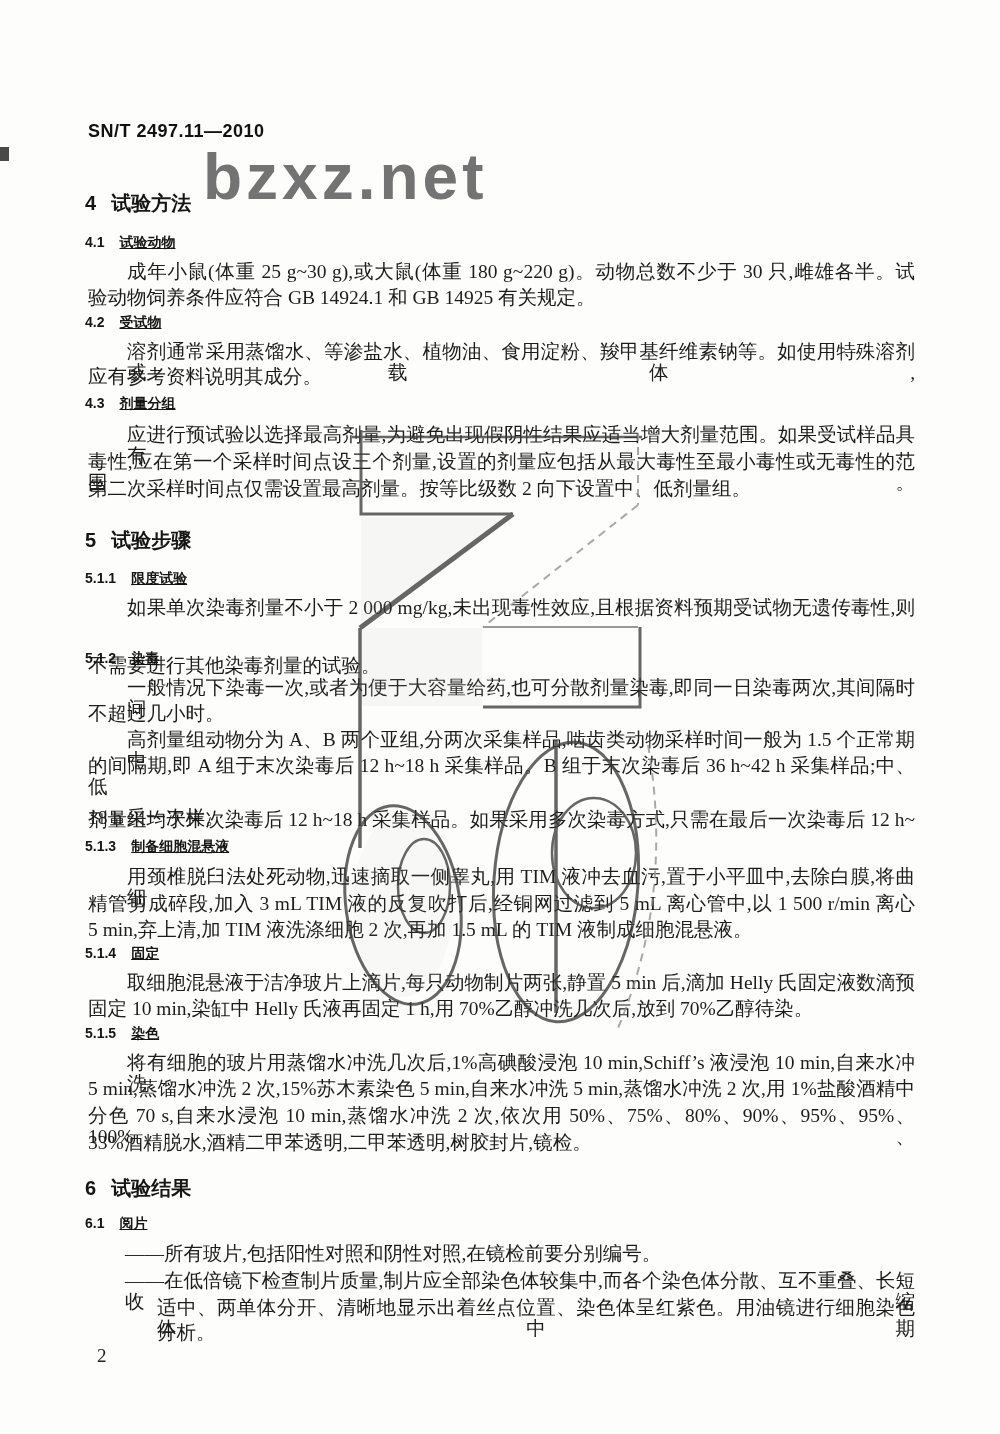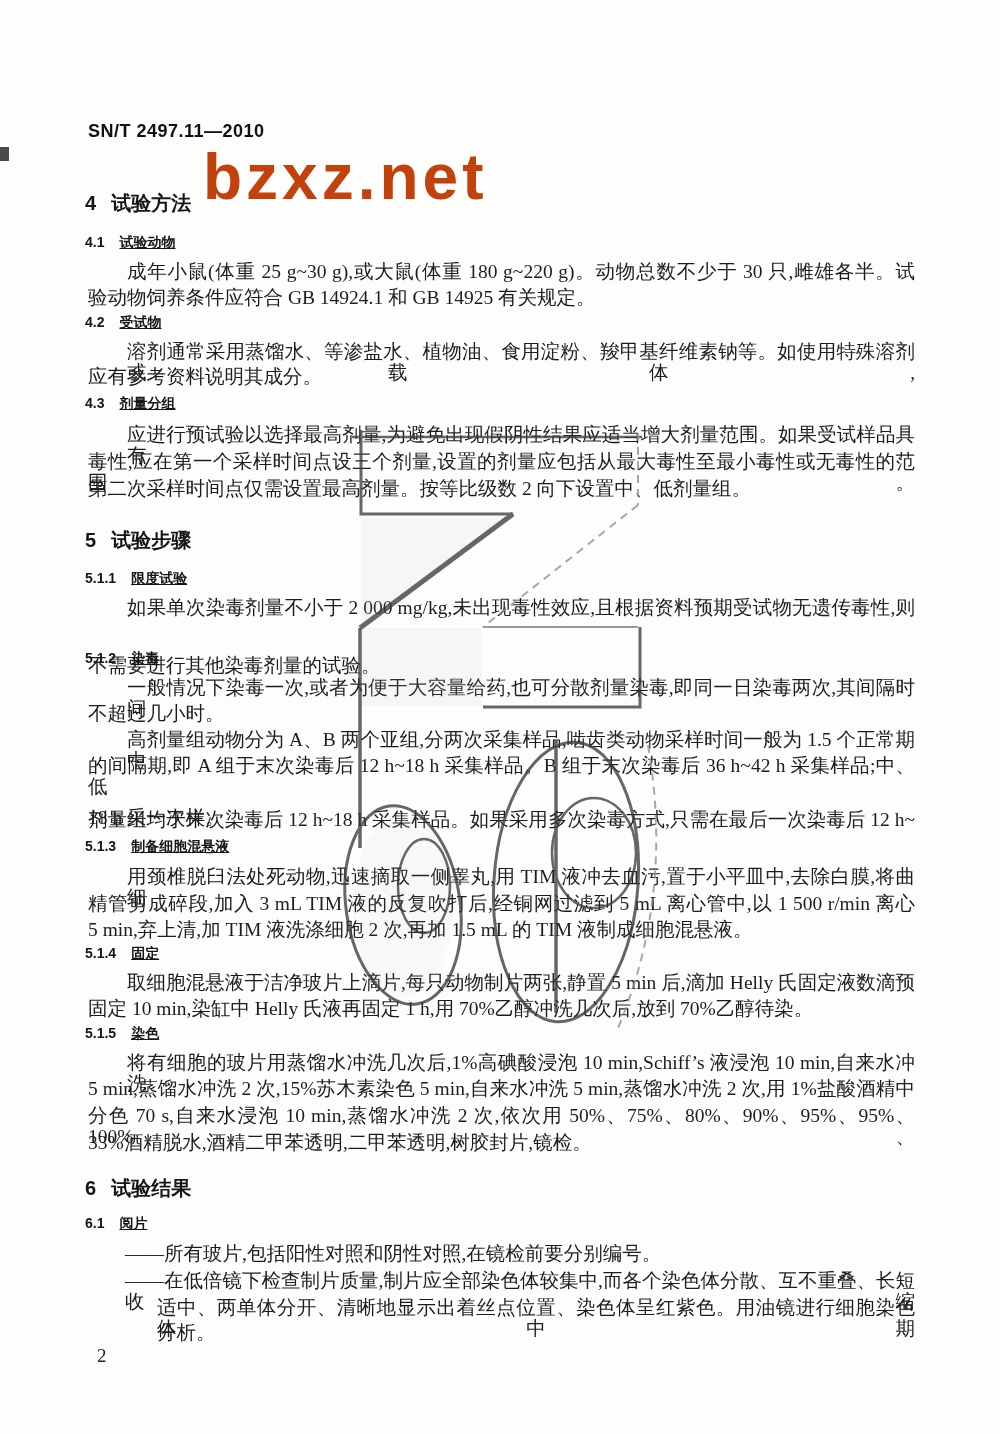--- a/index.html
+++ b/index.html
@@ -4,21 +4,21 @@
 <style>
   html,body{margin:0;padding:0;}
   body{width:1000px;height:1434px;position:relative;background:#ffffff;overflow:hidden;
        font-family:"Liberation Serif","DejaVu Serif",serif;color:#1e1e1e;}
   #page{position:absolute;inset:0;background:#fdfdfc;}
   
   .doc-num{position:absolute;left:88px;top:121px;font-family:"Liberation Sans","DejaVu Sans",sans-serif;
            font-weight:bold;font-size:18px;letter-spacing:.5px;color:#111;}
   
   .site-wm{position:absolute;left:203px;top:140px;font-family:"Liberation Sans","DejaVu Sans",sans-serif;
-           font-weight:800;font-size:64px;letter-spacing:4px;color:#c2410c;z-index:0;}
+           font-weight:800;font-size:64px;letter-spacing:4px;color:#737373;z-index:0;}
   
   #textlayer{position:absolute;inset:0;z-index:2;}
   .h1,.h2{position:absolute;left:85px;font-family:"Liberation Sans","DejaVu Sans",sans-serif;
           font-weight:bold;color:#151515;white-space:nowrap;}
   .h1{font-size:20px;}
   .h2{font-size:14px;text-decoration:underline;}
   .h1 .num,.h2 .num{display:inline-block;margin-right:15px;}
   .bline{position:absolute;font-size:19.5px;line-height:21px;color:#1c1c1c;white-space:nowrap;}
   .bline.j{white-space:normal;text-align:justify;text-align-last:justify;}
   

